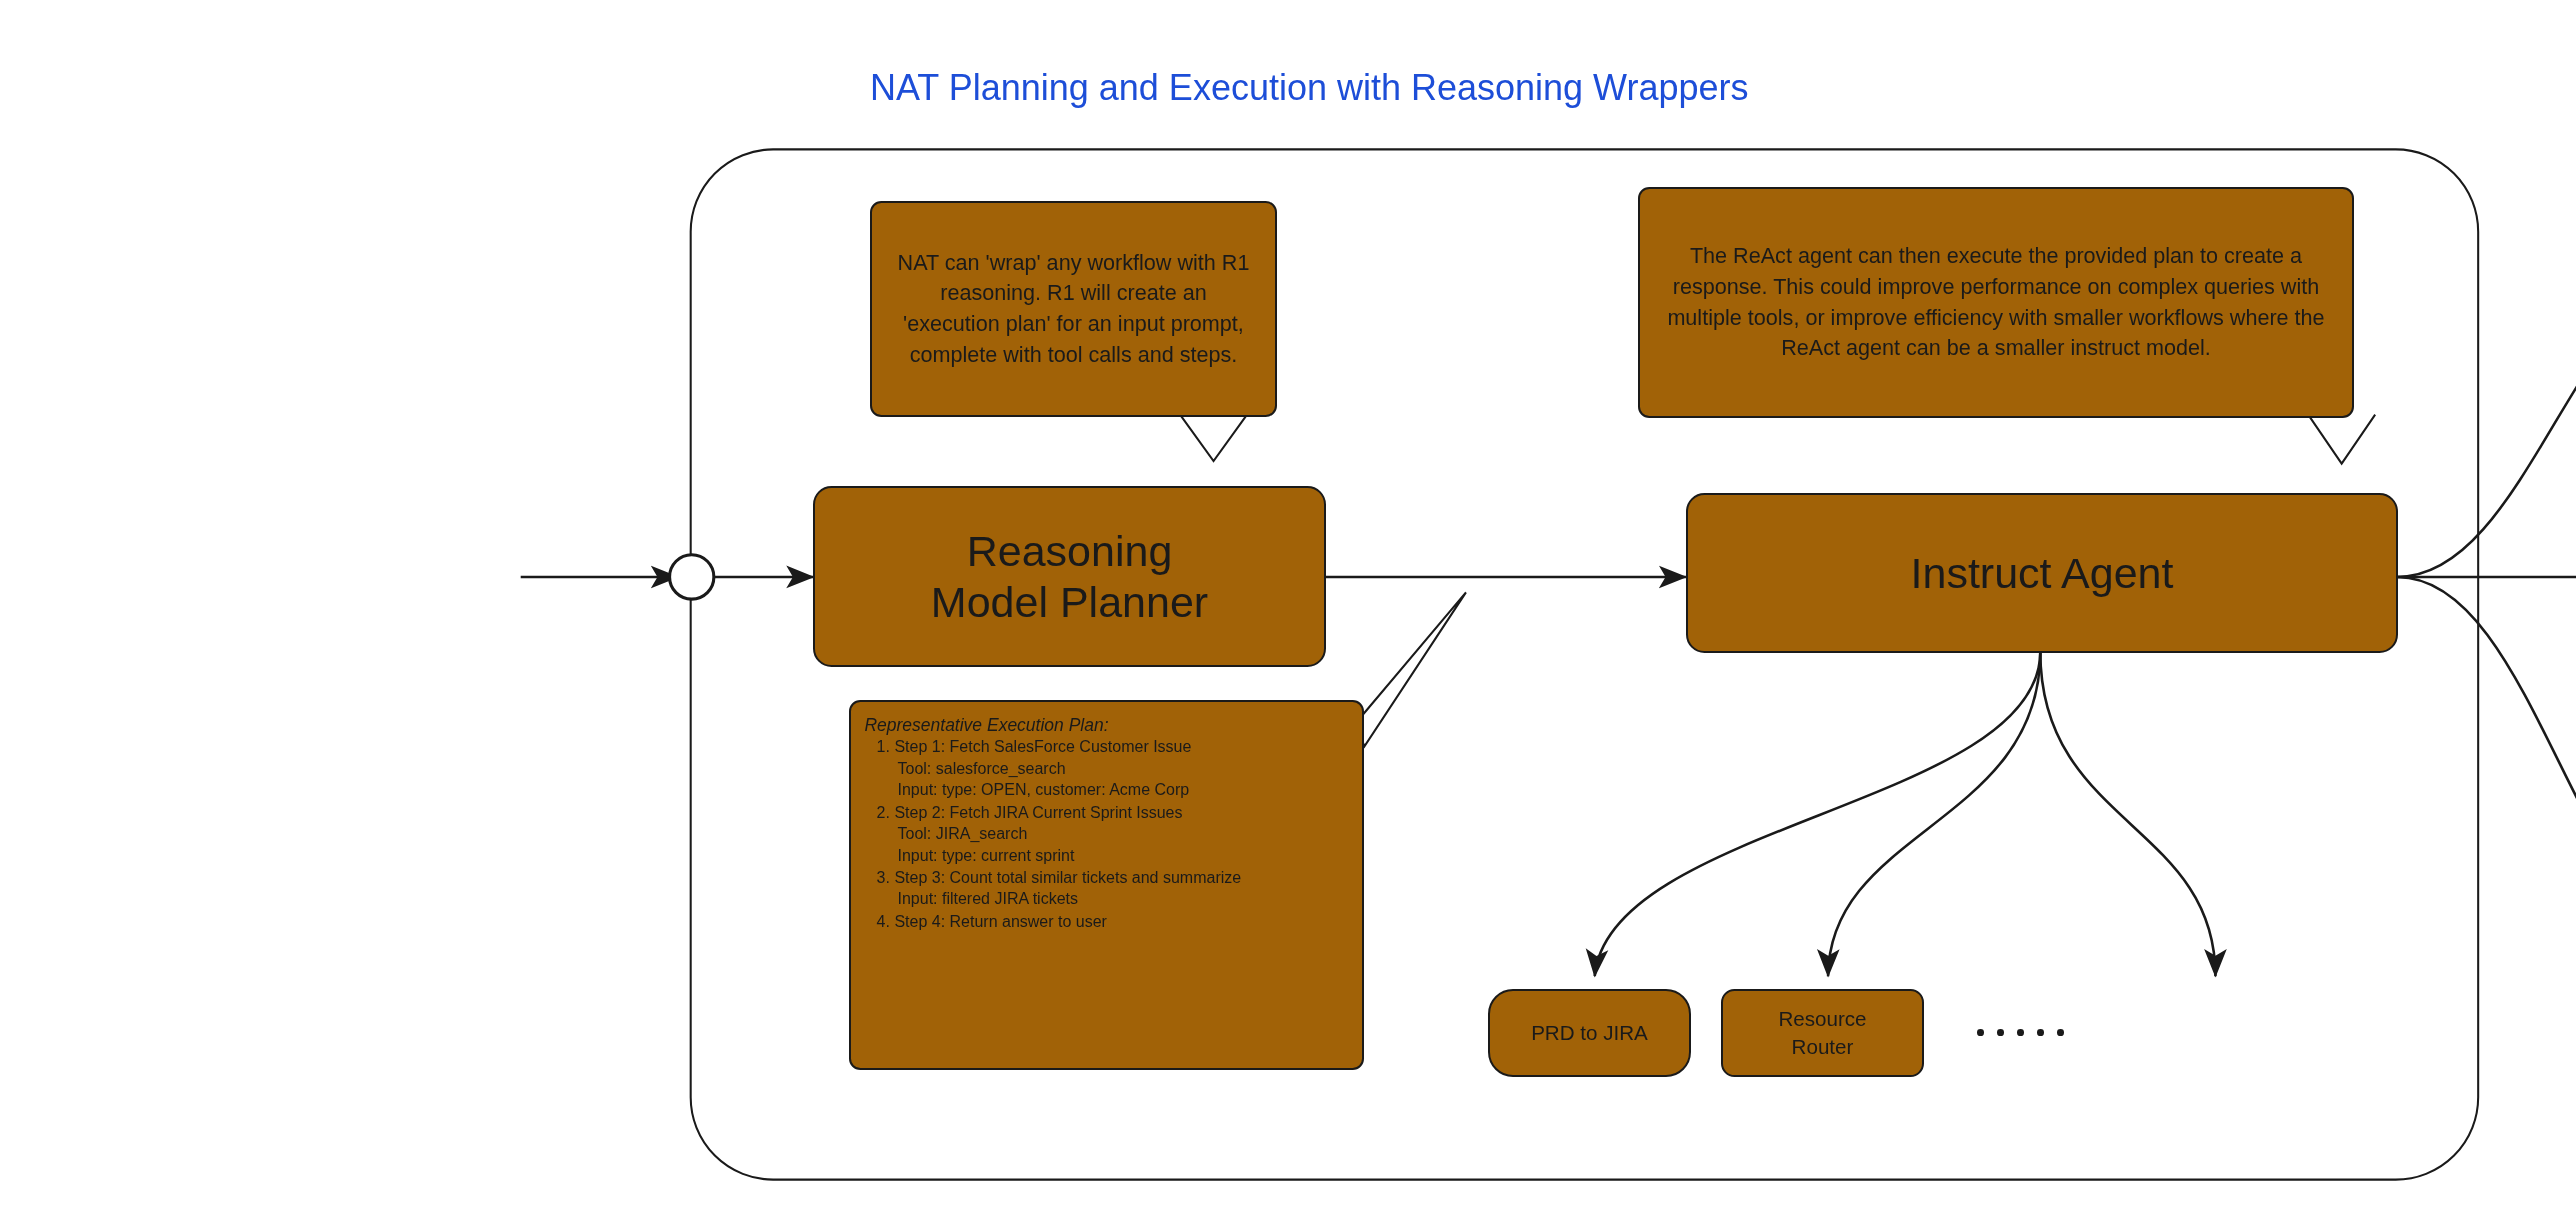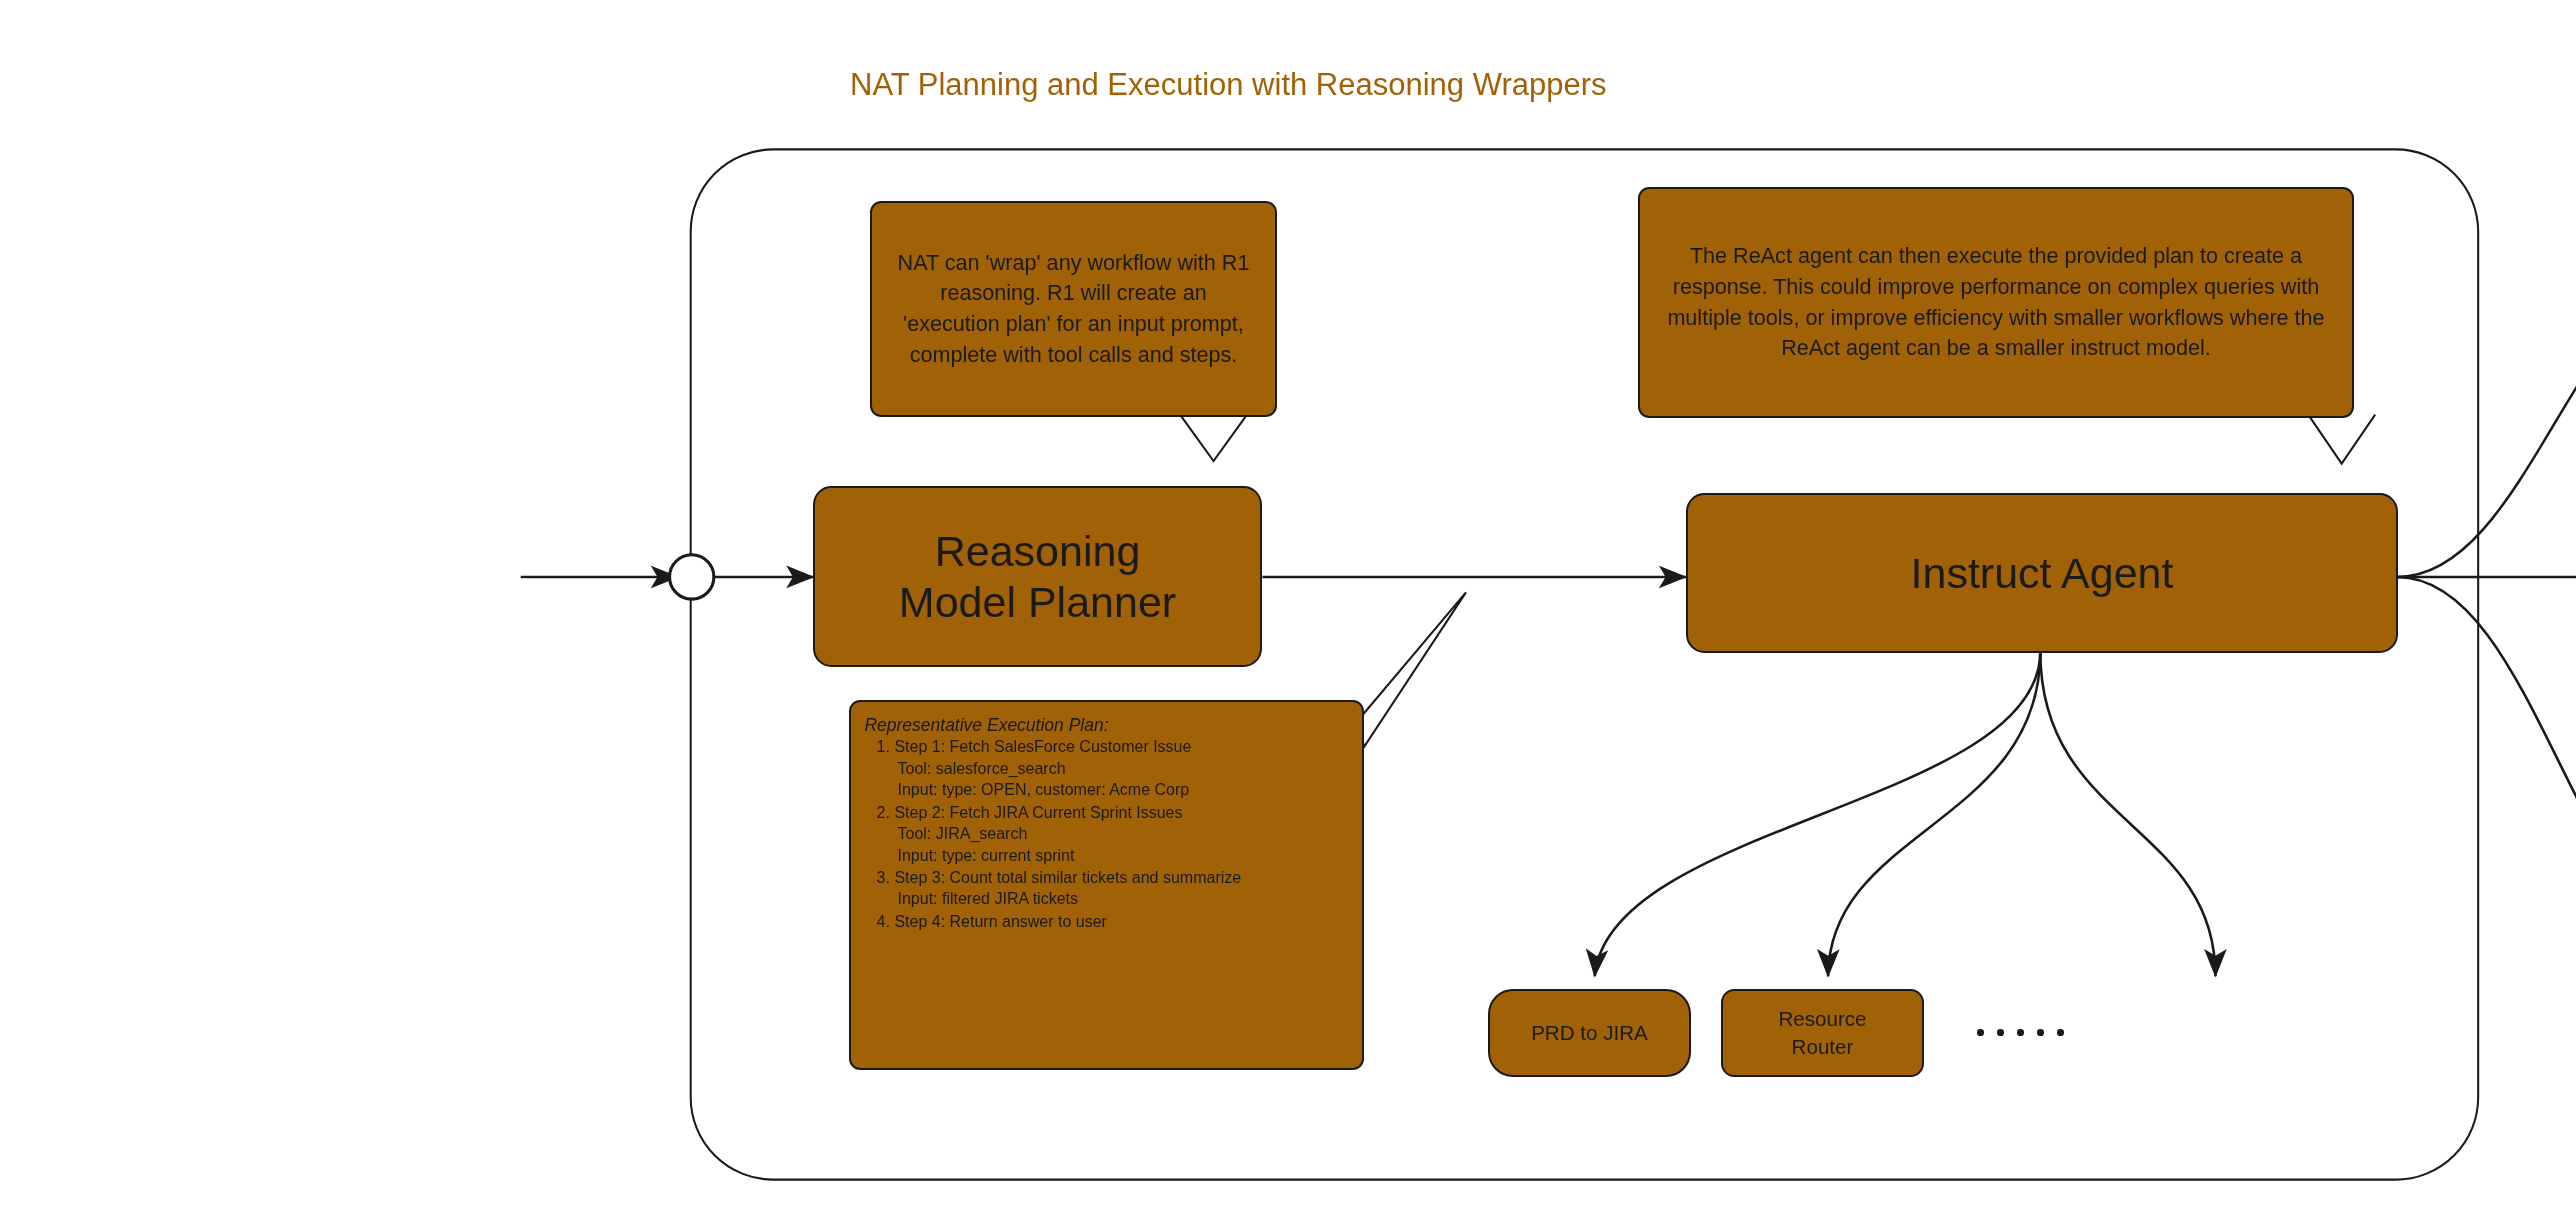--- a/index.html
+++ b/index.html
@@ -7,21 +7,21 @@
     width:3463px;height:1226px;position:relative;overflow:hidden;
     font-family:"Liberation Sans", sans-serif;
     color:#1a1a1a;
   }
   #stage{position:absolute;inset:0;}
   svg.layer{position:absolute;left:0;top:0;width:3463px;height:1226px;overflow:visible;}
   .node{position:absolute;box-sizing:border-box;display:flex;align-items:center;justify-content:center;
         text-align:center;background:#a16207;color:#1a1a1a;}
   .rbox{border:2.1px solid #1a1a1a;border-radius:18.5px;}
   .callout{border:2.1px solid #1a1a1a;border-radius:11.3px;}
-  .title{position:absolute;font-size:31px;color:#a16207;white-space:nowrap;}
+  .title{position:absolute;font-size:36px;color:#1d4ed8;white-space:nowrap;margin-left:20px;}
   .big{font-size:43px;line-height:1.18;}
   .mid{font-size:21.6px;line-height:1.42;}
   .tool{font-size:20.6px;line-height:1.35;}
   .plan-title{font-size:17.5px;font-style:italic;}
   .plan-list{margin:0;padding-left:30px;font-size:16px;line-height:1.34;text-align:left;}
   .plan-list > li{margin-bottom:1px;}
   .plan-sub{display:block;padding-left:3.1px;}
   .dots{position:absolute;display:flex;gap:13.4px;align-items:center;}
   .dots i{width:6.7px;height:6.7px;border-radius:50%;background:#1a1a1a;display:block;}
   .pctwrap{position:absolute;display:block;}
@@ -82,21 +82,21 @@
 
 
   <div class="node callout" style="left:870px;top:201px;width:407px;height:216px;padding:9.3px 20.6px;">
     <div class="mid">NAT can 'wrap' any workflow with R1 reasoning. R1 will create an 'execution plan' for an input prompt, complete with tool calls and steps.</div>
   </div>
 
   <div class="node callout" style="left:1638px;top:187px;width:716px;height:231px;padding:9.3px 20.6px;">
     <div class="mid">The ReAct agent can then execute the provided plan to create a response. This could improve performance on complex queries with multiple tools, or improve efficiency with smaller workflows where the ReAct agent can be a smaller instruct model.</div>
   </div>
 
-  <div class="node rbox" style="left:813px;top:486px;width:449px;height:181px;">
+  <div class="node rbox" style="left:813px;top:486px;width:513px;height:181px;">
     <div class="stack">
       <div class="big">Reasoning</div>
       <div class="big">Model Planner</div>
     </div>
   </div>
 
   <div class="node rbox" style="left:1686px;top:493px;width:712px;height:160px;">
     <div class="big">Instruct Agent</div>
   </div>
 

